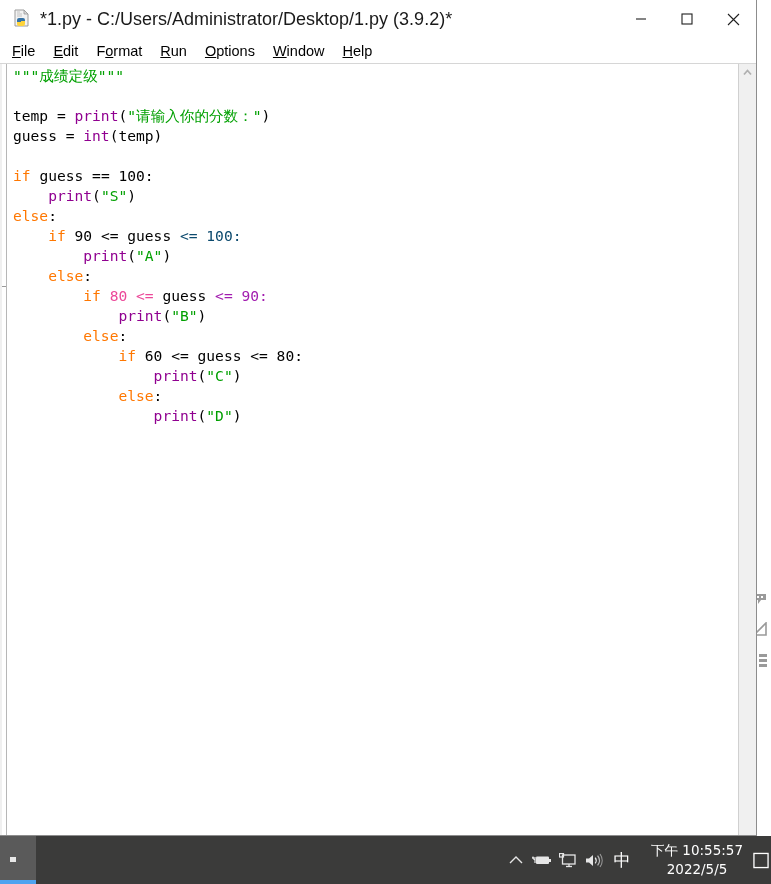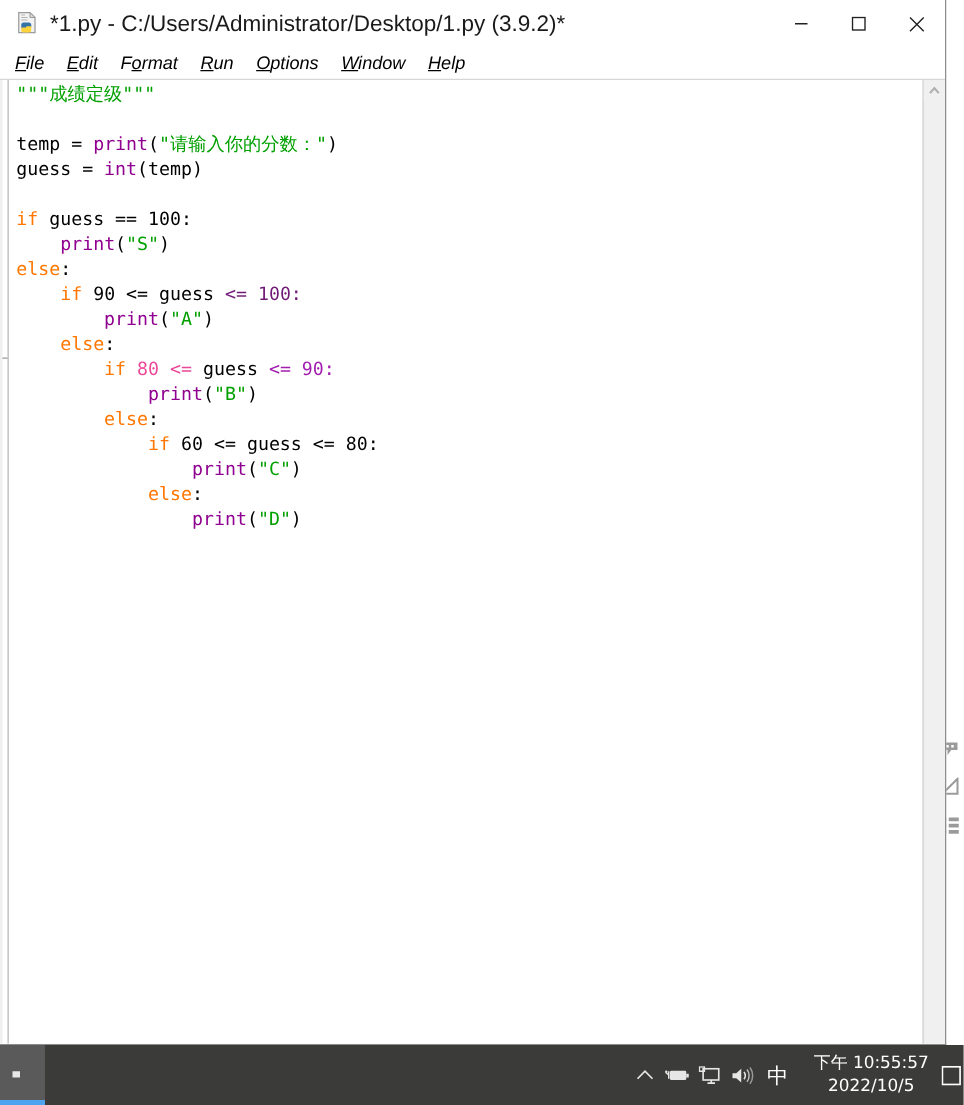--- a/index.html
+++ b/index.html
@@ -113,21 +113,20 @@
   
   #menu-bar {
     height: 25px;
     flex: 0 0 25px;
     background: #ffffff;
     display: flex;
     align-items: center;
     padding-left: 12px;
     border-bottom: 1px solid #d6d6d6;
     box-sizing: border-box;
-    font-style: italic;
   }
   .menu-item {
     font-size: 14.5px;
     color: #000000;
     margin-right: 18px;
     white-space: nowrap;
     cursor: default;
     font-family: "Liberation Sans", sans-serif;
   }
   .menu-item u { text-decoration: underline; }
@@ -384,21 +383,21 @@
 
       <div id="code-area" style="background: rgb(255, 255, 255);">
         <pre id="code"><span class="tok-str" style="color: rgb(0, 160, 0);">"""成绩定级"""</span>
 
 <span class="tok-plain" style="color: rgb(0, 0, 0);">temp</span><span class="tok-plain" style="color: rgb(0, 0, 0);"> = </span><span class="tok-bi" style="color: rgb(144, 0, 144);">print</span><span class="tok-plain" style="color: rgb(0, 0, 0);">(</span><span class="tok-str" style="color: rgb(0, 160, 0);">"请输入你的分数："</span><span class="tok-plain" style="color: rgb(0, 0, 0);">)</span>
 <span class="tok-plain" style="color: rgb(0, 0, 0);">guess</span><span class="tok-plain" style="color: rgb(0, 0, 0);"> = </span><span class="tok-bi" style="color: rgb(144, 0, 144);">int</span><span class="tok-plain" style="color: rgb(0, 0, 0);">(</span><span class="tok-plain" style="color: rgb(0, 0, 0);">temp</span><span class="tok-plain" style="color: rgb(0, 0, 0);">)</span>
 
 <span class="tok-kw" style="color: rgb(255, 119, 0);">if</span><span class="tok-plain" style="color: rgb(0, 0, 0);"> </span><span class="tok-plain" style="color: rgb(0, 0, 0);">guess</span><span class="tok-plain" style="color: rgb(0, 0, 0);"> == 100:</span>
 <span class="tok-plain" style="color: rgb(0, 0, 0);">    </span><span class="tok-bi" style="color: rgb(144, 0, 144);">print</span><span class="tok-plain" style="color: rgb(0, 0, 0);">(</span><span class="tok-str" style="color: rgb(0, 160, 0);">"S"</span><span class="tok-plain" style="color: rgb(0, 0, 0);">)</span>
 <span class="tok-kw" style="color: rgb(255, 119, 0);">else</span><span class="tok-plain" style="color: rgb(0, 0, 0);">:</span>
-<span class="tok-plain" style="color: rgb(0, 0, 0);">    </span><span class="tok-kw" style="color: rgb(255, 119, 0);">if</span><span class="tok-plain" style="color: rgb(0, 0, 0);"> 90 &lt;= </span><span class="tok-plain" style="color: rgb(0, 0, 0);">guess</span><span class="tok-plain" style="color: #701a75;"> &lt;= 100:</span>
+<span class="tok-plain" style="color: rgb(0, 0, 0);">    </span><span class="tok-kw" style="color: rgb(255, 119, 0);">if</span><span class="tok-plain" style="color: rgb(0, 0, 0);"> 90 &lt;= </span><span class="tok-plain" style="color: rgb(0, 0, 0);">guess</span><span class="tok-plain" style="color: #0c4a6e;"> &lt;= 100:</span>
 <span class="tok-plain" style="color: rgb(0, 0, 0);">        </span><span class="tok-bi" style="color: rgb(144, 0, 144);">print</span><span class="tok-plain" style="color: rgb(0, 0, 0);">(</span><span class="tok-str" style="color: rgb(0, 160, 0);">"A"</span><span class="tok-plain" style="color: rgb(0, 0, 0);">)</span>
 <span class="tok-plain" style="color: rgb(0, 0, 0);">    </span><span class="tok-kw" style="color: rgb(255, 119, 0);">else</span><span class="tok-plain" style="color: rgb(0, 0, 0);">:</span>
 <span class="tok-plain" style="color: rgb(0, 0, 0);">        </span><span class="tok-kw" style="color: rgb(255, 119, 0);">if</span><span class="tok-plain" style="color: #ec4899;"> 80 &lt;= </span><span class="tok-plain" style="color: rgb(0, 0, 0);">guess</span><span class="tok-plain" style="color: #a21caf;"> &lt;= 90:</span>
 <span class="tok-plain" style="color: rgb(0, 0, 0);">            </span><span class="tok-bi" style="color: rgb(144, 0, 144);">print</span><span class="tok-plain" style="color: rgb(0, 0, 0);">(</span><span class="tok-str" style="color: rgb(0, 160, 0);">"B"</span><span class="tok-plain" style="color: rgb(0, 0, 0);">)</span>
 <span class="tok-plain" style="color: rgb(0, 0, 0);">        </span><span class="tok-kw" style="color: rgb(255, 119, 0);">else</span><span class="tok-plain" style="color: rgb(0, 0, 0);">:</span>
 <span class="tok-plain" style="color: rgb(0, 0, 0);">            </span><span class="tok-kw" style="color: rgb(255, 119, 0);">if</span><span class="tok-plain" style="color: rgb(0, 0, 0);"> 60 &lt;= </span><span class="tok-plain" style="color: rgb(0, 0, 0);">guess</span><span class="tok-plain" style="color: rgb(0, 0, 0);"> &lt;= 80:</span>
 <span class="tok-plain" style="color: rgb(0, 0, 0);">                </span><span class="tok-bi" style="color: rgb(144, 0, 144);">print</span><span class="tok-plain" style="color: rgb(0, 0, 0);">(</span><span class="tok-str" style="color: rgb(0, 160, 0);">"C"</span><span class="tok-plain" style="color: rgb(0, 0, 0);">)</span>
 <span class="tok-plain" style="color: rgb(0, 0, 0);">            </span><span class="tok-kw" style="color: rgb(255, 119, 0);">else</span><span class="tok-plain" style="color: rgb(0, 0, 0);">:</span>
 <span class="tok-plain" style="color: rgb(0, 0, 0);">                </span><span class="tok-bi" style="color: rgb(144, 0, 144);">print</span><span class="tok-plain" style="color: rgb(0, 0, 0);">(</span><span class="tok-str" style="color: rgb(0, 160, 0);">"D"</span><span class="tok-plain" style="color: rgb(0, 0, 0);">)</span></pre>
       </div>
@@ -446,21 +445,21 @@
         <svg width="20" height="15" viewBox="0 0 20 15">
           <path d="M2 5.5 H5 L9 2 V13 L5 9.5 H2 Z" fill="#e6e6e6"></path>
           <path d="M11.2 4.6 A5 5 0 0 1 11.2 10.4" fill="none" stroke="#e6e6e6" stroke-width="1.2"></path>
           <path d="M13.6 2.6 A8 8 0 0 1 13.6 12.4" fill="none" stroke="#bdbdbd" stroke-width="1.2"></path>
           <path d="M16 1 A11 11 0 0 1 16 14" fill="none" stroke="#9a9a9a" stroke-width="1.2"></path>
         </svg>
       </div>
       <div id="ime-icon">中</div>
       <div id="clock">
         <div>下午 10:55:57</div>
-        <div>2022/10/5</div>
+        <div>2022/5/5</div>
       </div>
       <div id="action-center">
         <svg width="17" height="17" viewBox="0 0 17 17">
           <rect x="1" y="1" width="15" height="15" fill="none" stroke="#ffffff" stroke-width="1.4"></rect>
         </svg>
       </div>
     </div>
   </div>
 </div>
 

